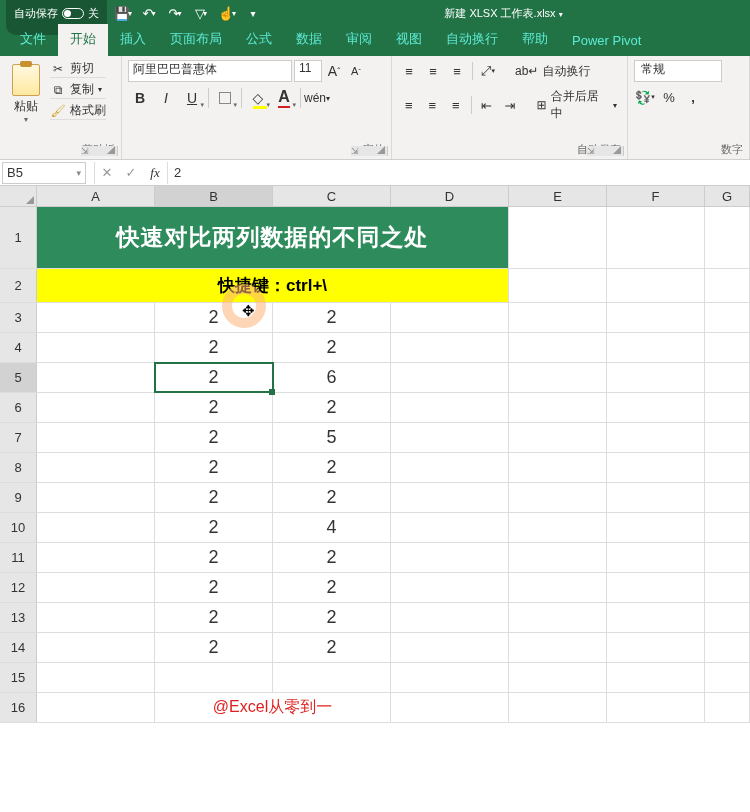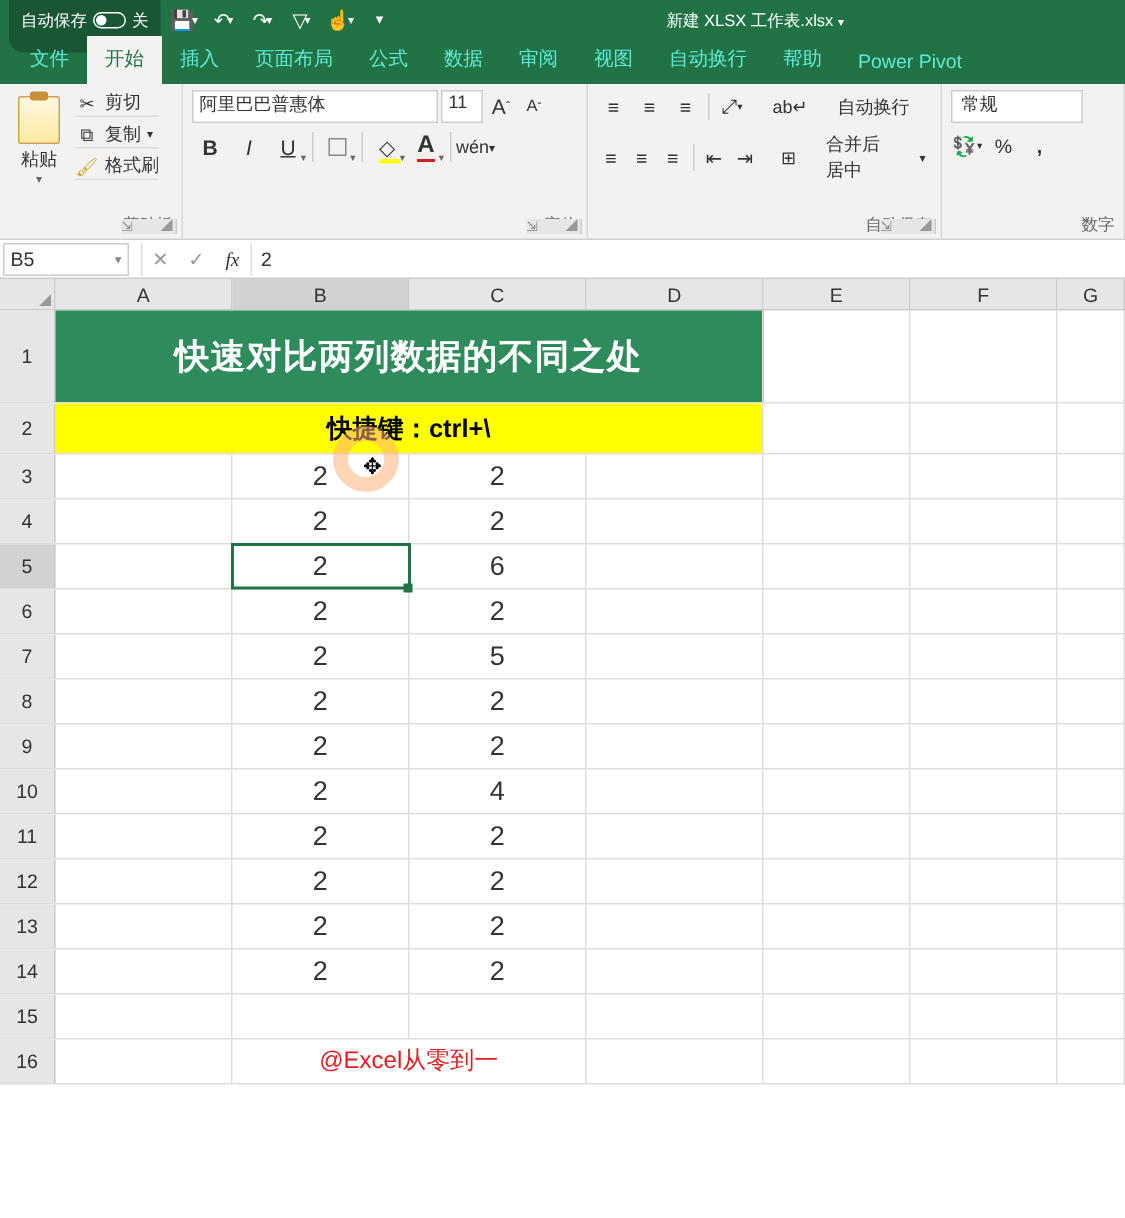--- a/index.html
+++ b/index.html
@@ -44,21 +44,21 @@
 .font-size { width: 28px; text-align: center; }
 .af { width: 20px; height: 22px; display: flex; align-items: center; justify-content: center; cursor: pointer; }
 .font-btn { width: 24px; height: 24px; display: flex; align-items: center; justify-content: center; cursor: pointer; font-size: 14px; position: relative; }
 .font-btn .tri { font-size: 7px; position: absolute; right: 0; bottom: 1px; color: #666; }
 .underline-sample { border-bottom: 2px solid #d02020; font-size: 16px; font-weight: bold; color: #333; }
 
 
 .align-body { display: flex; flex-direction: column; gap: 4px; }
 .align-row { display: flex; gap: 2px; align-items: center; }
 .abtn { width: 22px; height: 22px; display: flex; align-items: center; justify-content: center; cursor: pointer; font-size: 13px; }
-.wide-btn { display: flex; align-items: center; gap: 20px; font-size: 12px; padding: 2px 4px; cursor: pointer; }
+.wide-btn { display: flex; align-items: center; gap: 4px; font-size: 12px; padding: 2px 4px; cursor: pointer; }
 
 
 .num-body { display: flex; flex-direction: column; gap: 4px; }
 .num-select { border: 1px solid #ccc; height: 22px; font-size: 12px; background: #fff; padding: 0 16px 0 6px; width: 88px; }
 
 
 .fbar { height: 26px; border-bottom: 1px solid #ccc; display: flex; align-items: center; background: #fff; }
 .namebox { width: 84px; height: 22px; border: 1px solid #ccc; margin: 0 2px; padding: 0 4px; font-size: 13px; display: flex; align-items: center; position: relative; }
 .namebox::after { content: "▾"; position: absolute; right: 4px; font-size: 9px; color: #888; }
 .fbar .sep { width: 6px; }

